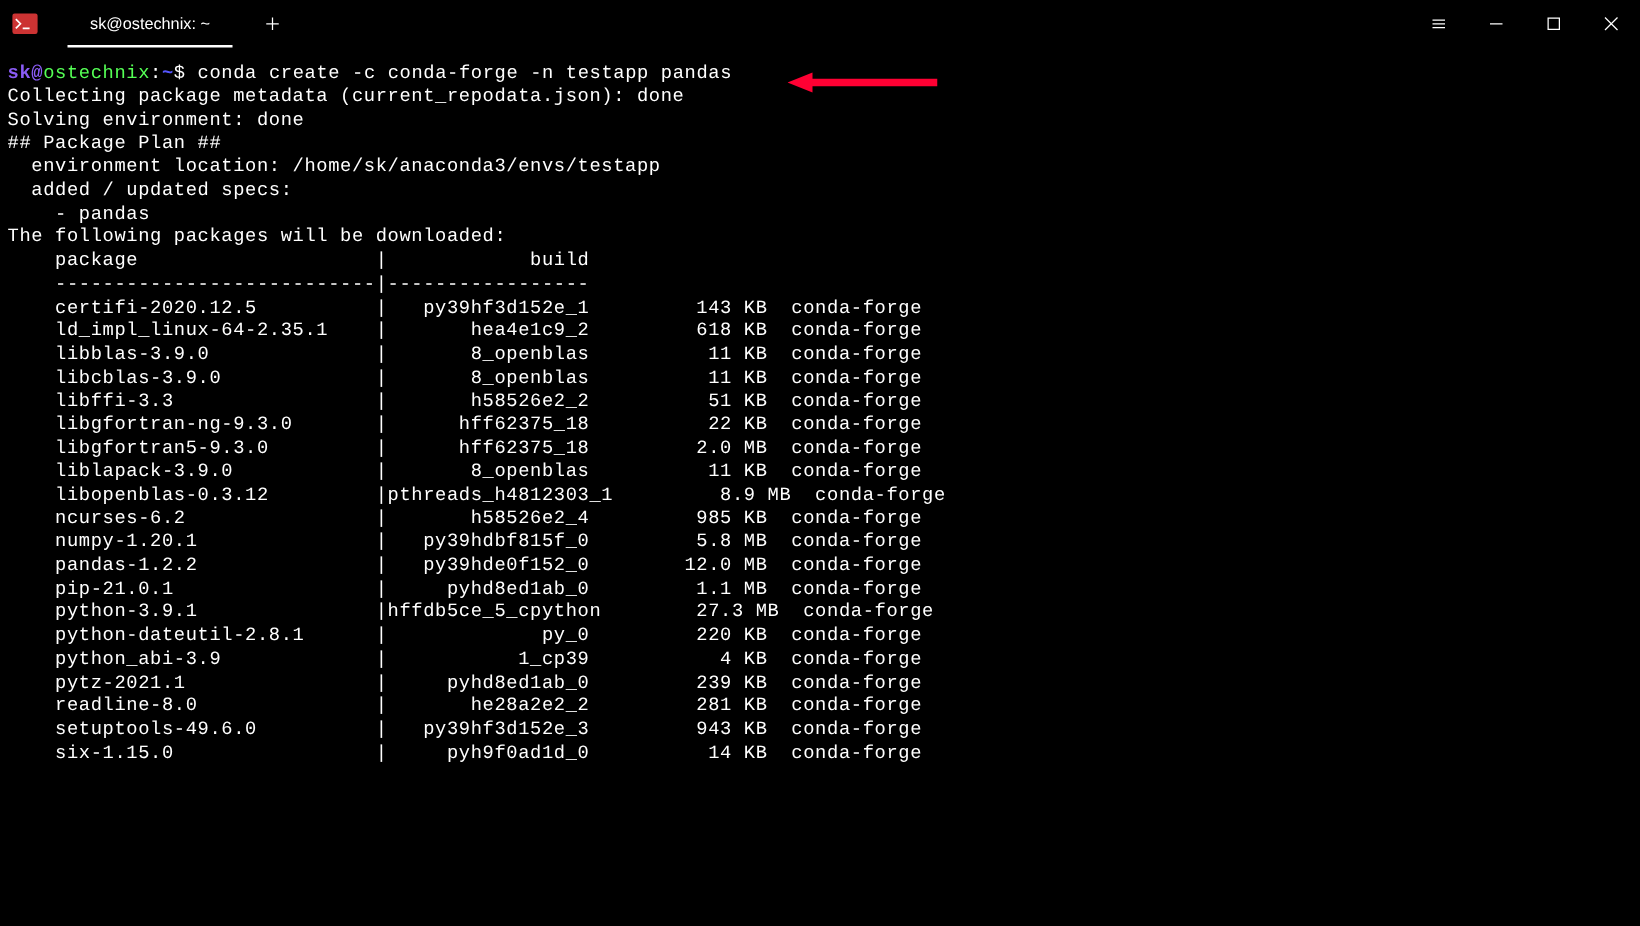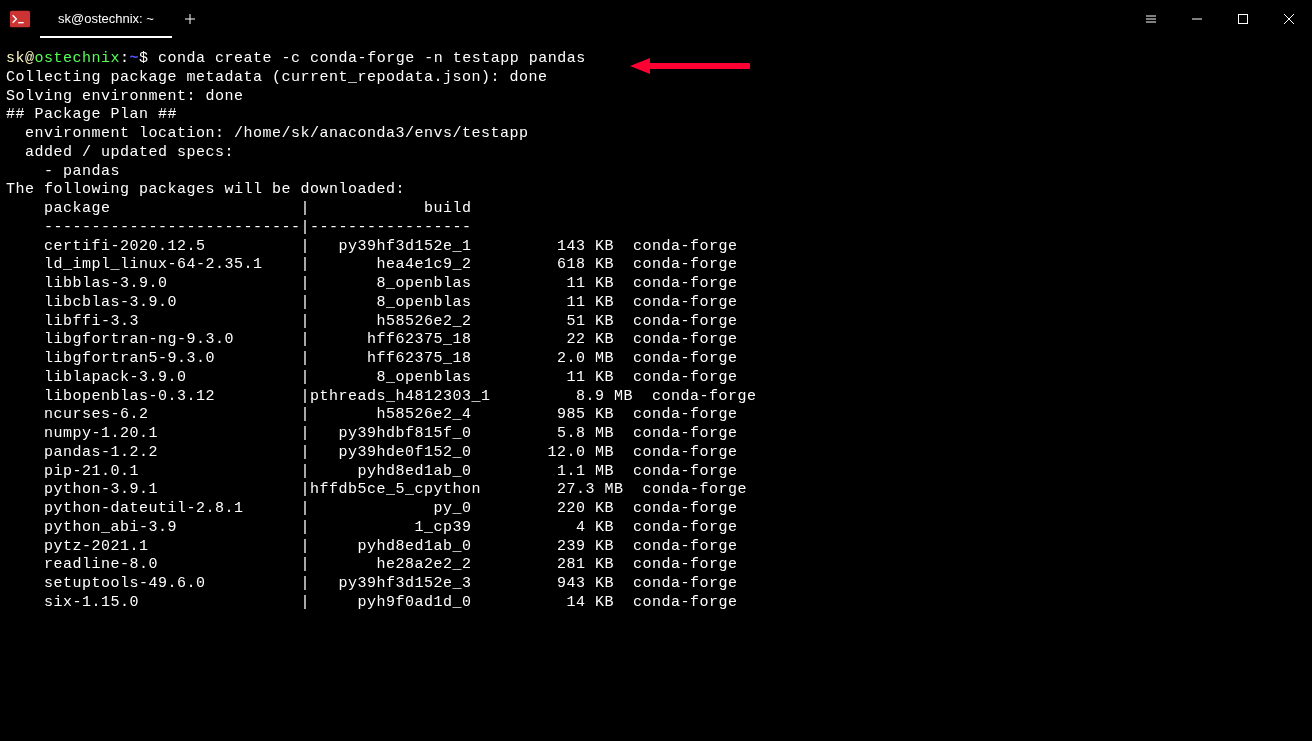--- a/index.html
+++ b/index.html
@@ -20,20 +20,21 @@
       height: 38px;
       background: #000000;
       display: flex;
       align-items: center;
       justify-content: space-between;
     }
     .titlebar-left {
       display: flex;
       align-items: center;
       height: 100%;
+      gap: 14px;
     }
     .app-icon {
       width: 40px;
       height: 38px;
       display: flex;
       align-items: center;
       justify-content: center;
     }
     .app-icon svg {
       width: 22px;
@@ -78,22 +79,22 @@
       width: 12px;
       height: 12px;
     }
     .terminal-body {
       padding: 12px 6px;
       line-height: 1.25;
       white-space: pre;
       letter-spacing: 0.5px;
     }
     .prompt-user {
-      color: #fef9c3;
-      font-weight: normal;
+      color: #8b5cf6;
+      font-weight: bold;
     }
     .prompt-host {
       color: #55ff55;
       font-weight: normal;
     }
     .prompt-colon {
       color: #ffffff;
     }
     .prompt-path {
       color: #5555ff;

